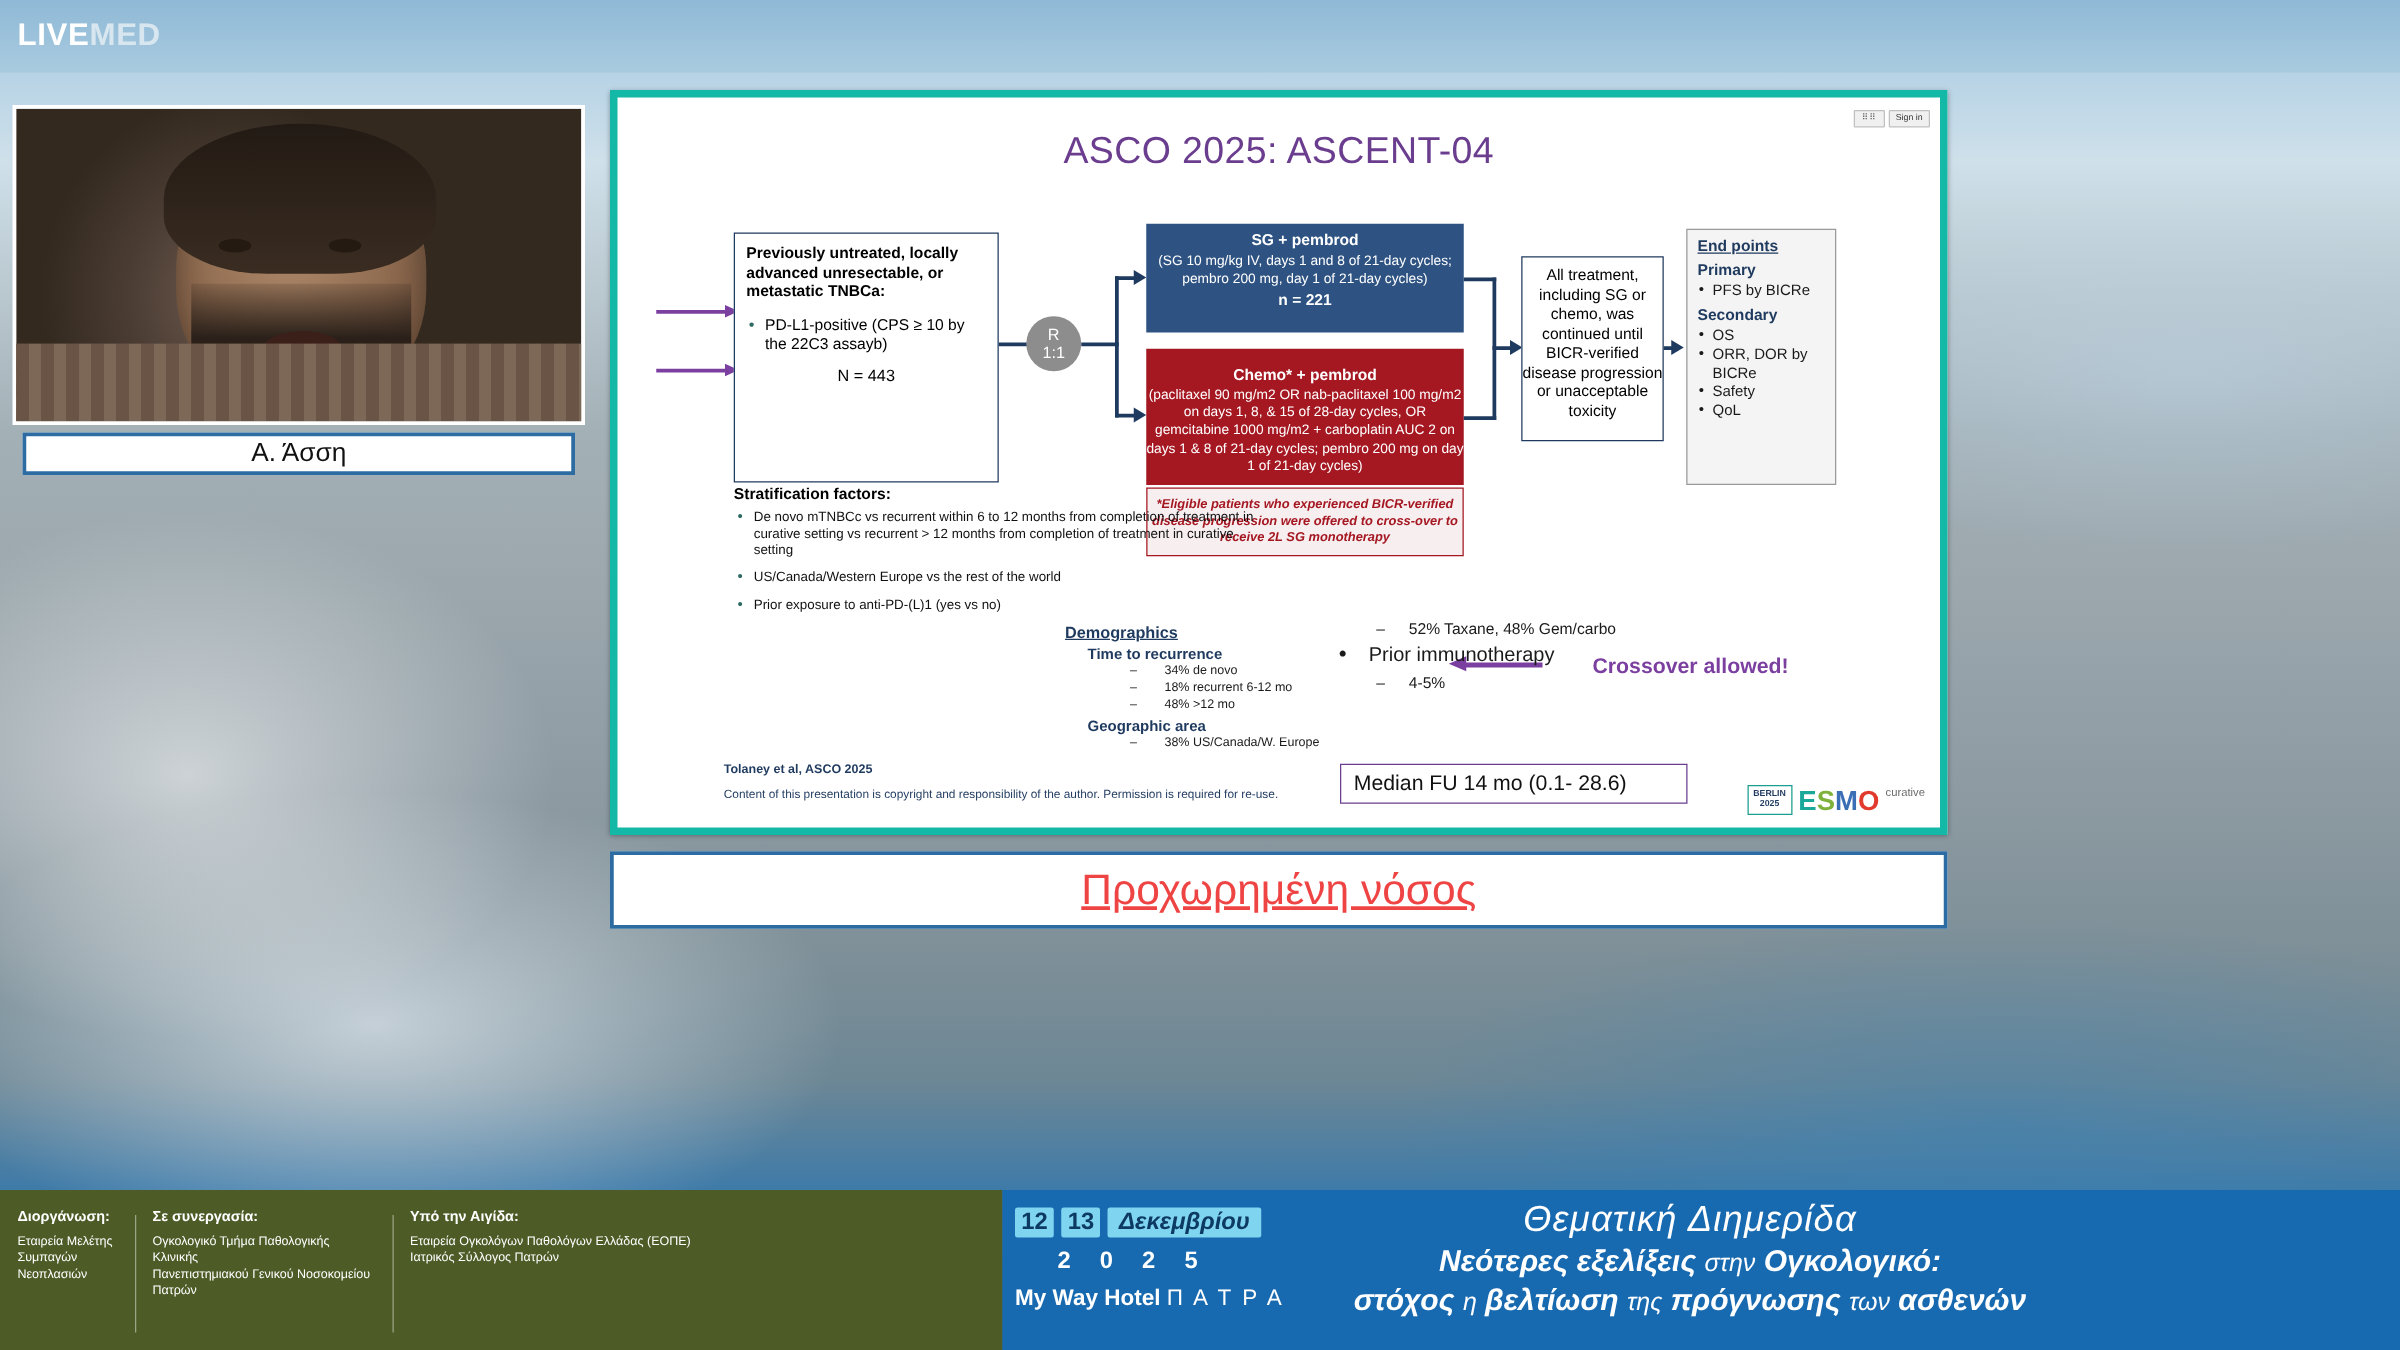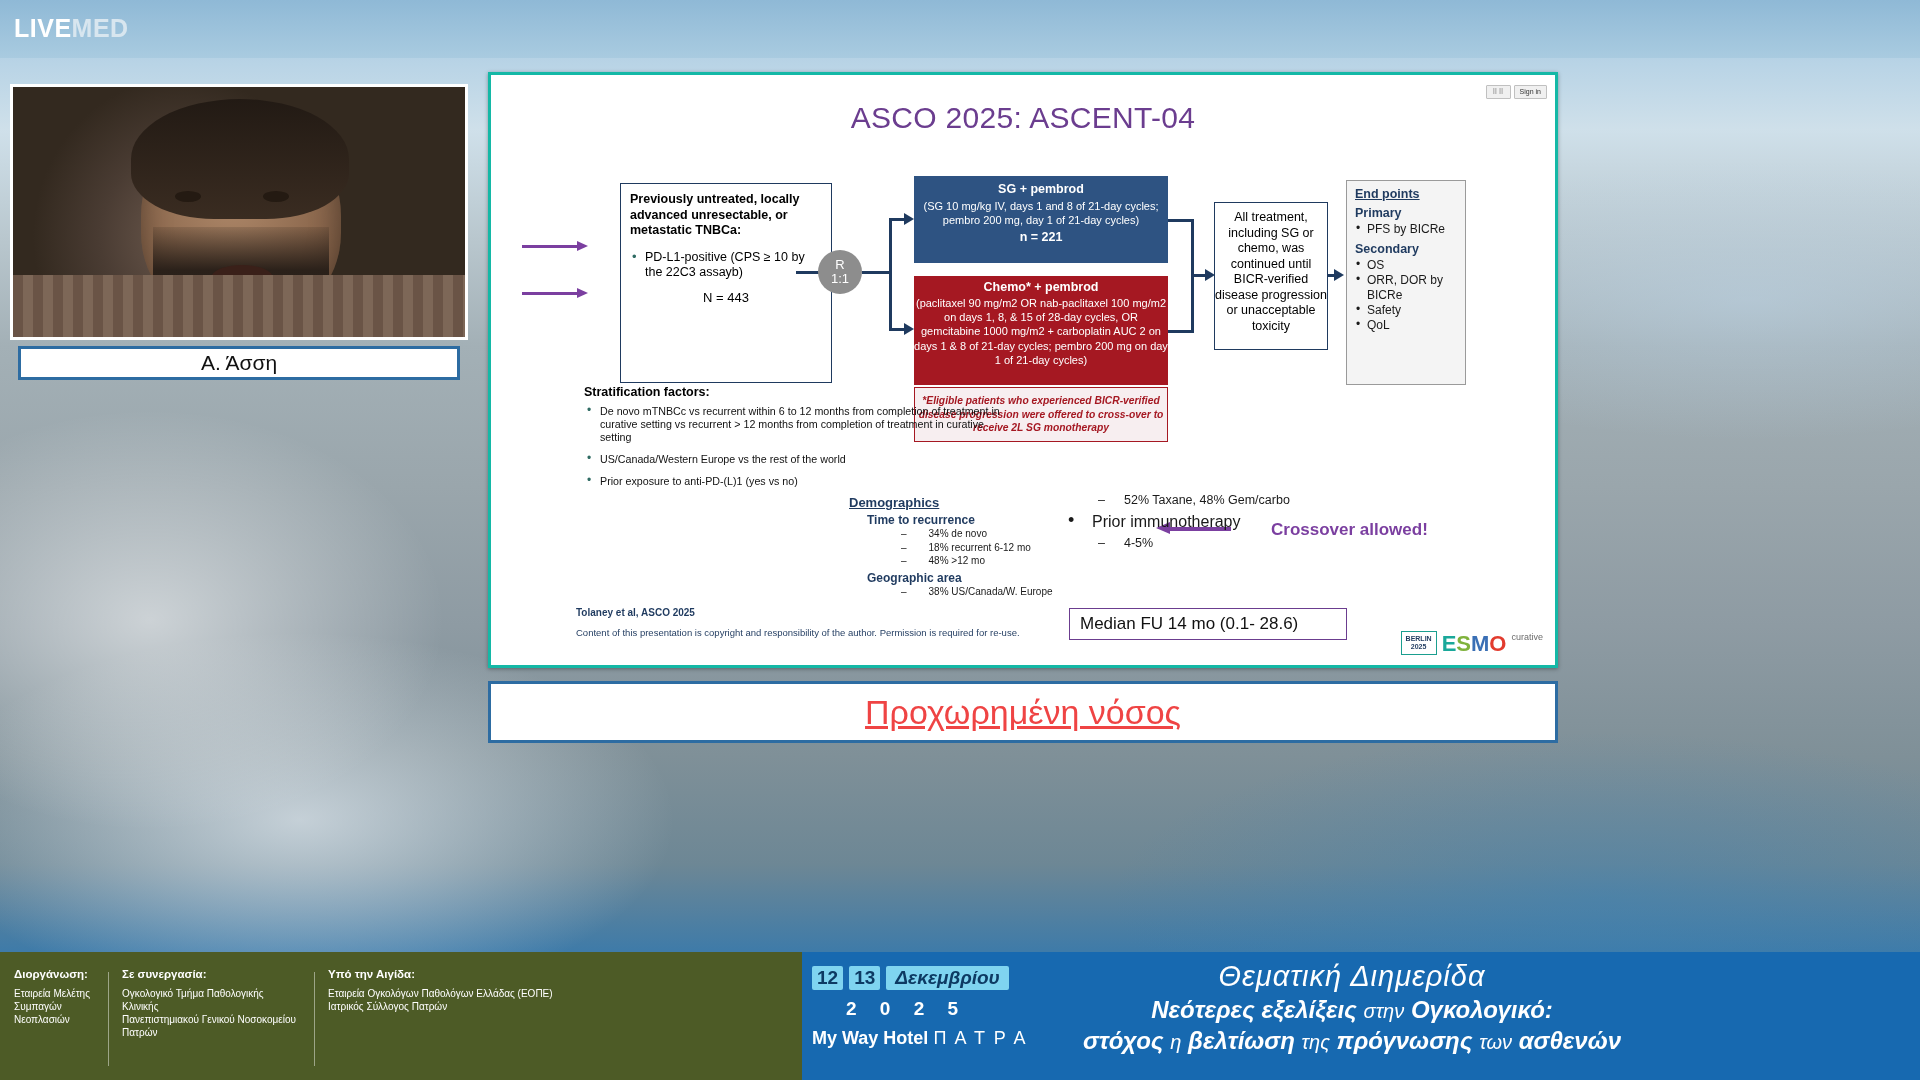--- a/index.html
+++ b/index.html
@@ -85,21 +85,21 @@
   #cam-name {
     margin-top:6px; margin-left:8px; width:442px; height:34px;
     background:#ffffff; border:3px solid #2d6ca2;
     display:flex; align-items:center; justify-content:center;
     font-size:21px; color:#111; font-weight:normal;
   }
 
   
   #slide {
     position:absolute; left:488px; top:72px; width:1070px; height:596px;
-    background:#ffffff; border:3px solid #14b8a6;
+    background:#ffffff; border:6px solid #14b8a6;
     box-shadow:0 1px 4px rgba(0,0,0,.35); z-index:25;
   }
   #slide-signin {
     position:absolute; right:8px; top:10px; display:flex; gap:3px; z-index:5;
   }
   .mini-btn {
     font-size:7px; color:#333; background:#f0f0f0; border:1px solid #c0c0c0;
     padding:1px 5px; line-height:10px; border-radius:1px;
   }
   .mini-btn.dots { letter-spacing:1px; color:#666; }
@@ -109,21 +109,21 @@
     letter-spacing:.3px;
   }
 
   
   #flow { position:absolute; left:0; top:100px; width:1070px; height:300px; }
 
   .fbox { position:absolute; }
 
   #elig {
     left:93px; top:8px; width:212px; height:200px;
-    border:1px solid #1f3a5f; background:#fff; padding:8px 9px 4px 9px;margin-left:36px;
+    border:1px solid #1f3a5f; background:#fff; padding:8px 9px 4px 9px;
   }
   #elig .hd { font-size:12.5px; font-weight:bold; color:#000; line-height:15.5px; }
   #elig ul { list-style:none; margin-top:11px; }
   #elig li { font-size:12.5px; color:#000; line-height:15.5px; margin-bottom:9px;
              padding-left:15px; position:relative; }
   #elig li::before {
     content:"•"; position:absolute; left:2px; top:-1px; color:#2f6b63; font-size:13px;
   }
   #elig .nn { text-align:center; font-size:13px; margin-top:4px; }
 
@@ -143,21 +143,21 @@
   #arm-blue {
     left:423px; top:1px; width:254px; height:87px;
     background:#2e5382; color:#fff; text-align:center; padding-top:6px;
   }
   #arm-blue .t { font-size:12.5px; font-weight:bold; }
   #arm-blue .d { font-size:11px; line-height:14px; margin-top:3px; }
   #arm-blue .n { font-size:12.5px; font-weight:bold; margin-top:3px; }
 
   #arm-red {
     left:423px; top:101px; width:254px; height:109px;
-    background:#a51822; color:#fff; text-align:center; padding-top:4px;
+    background:#a51822; color:#fff; text-align:center; padding-top:14px;
   }
   #arm-red .t { font-size:12.5px; font-weight:bold; }
   #arm-red .d { font-size:11px; line-height:14.2px; margin-top:2px; }
   #arm-red .n { font-size:18px; font-weight:bold; margin-top:19px; }
 
   #cross-note {
     left:423px; top:212px; width:254px; height:55px;
     background:#f7eef0; border:1px solid #a51822; color:#a51822;
     font-size:10.3px; font-style:italic; font-weight:bold; text-align:center;
     line-height:13.5px; padding-top:6px;

